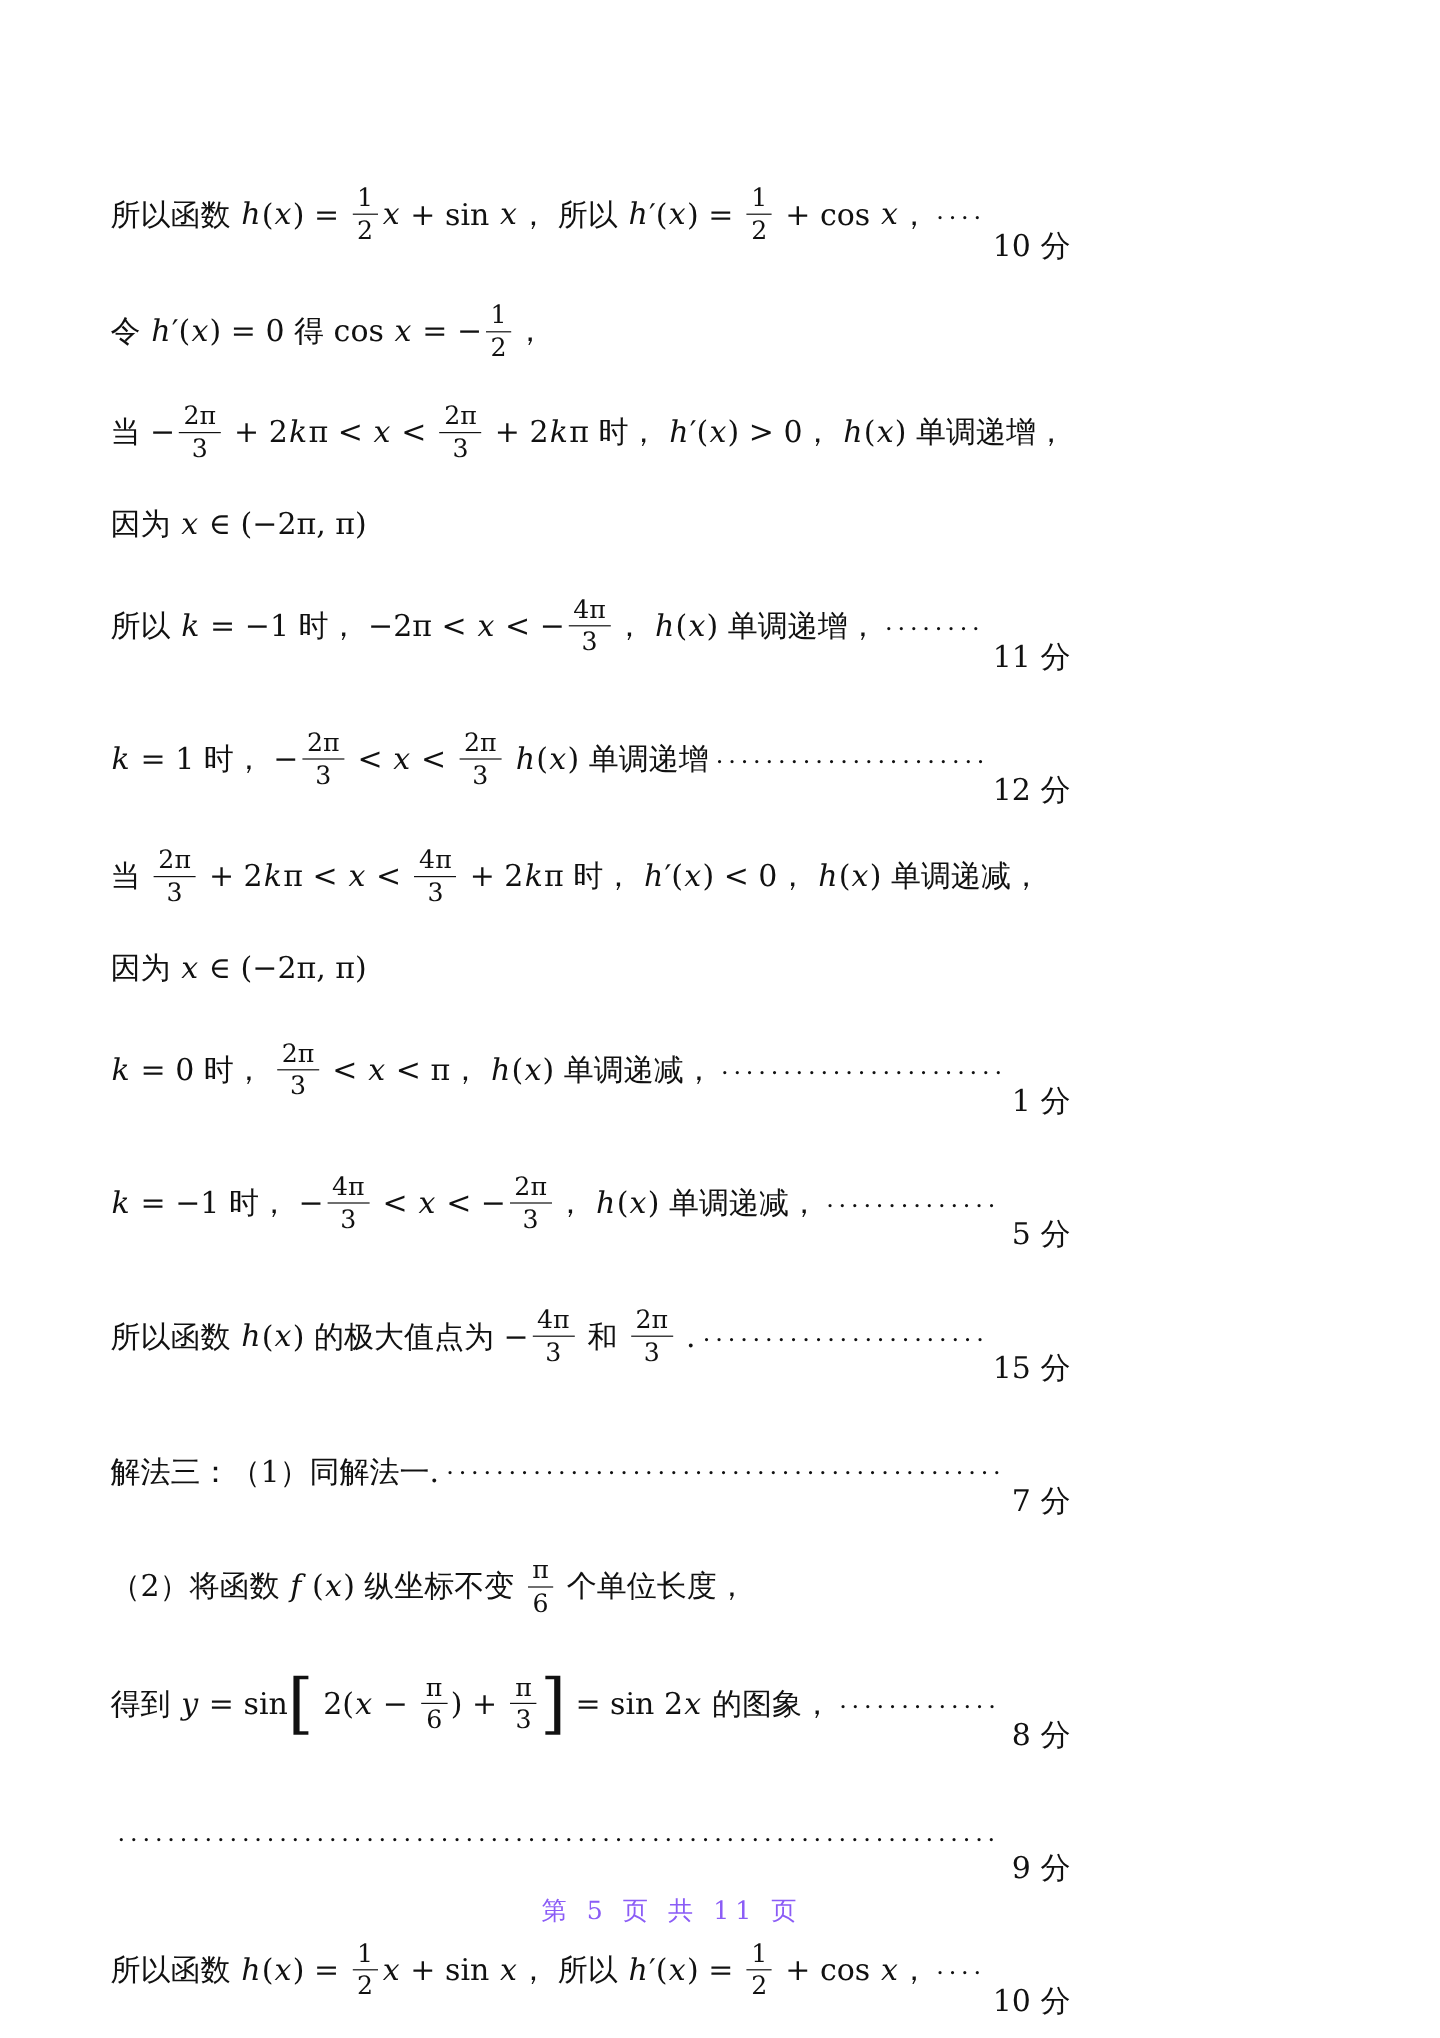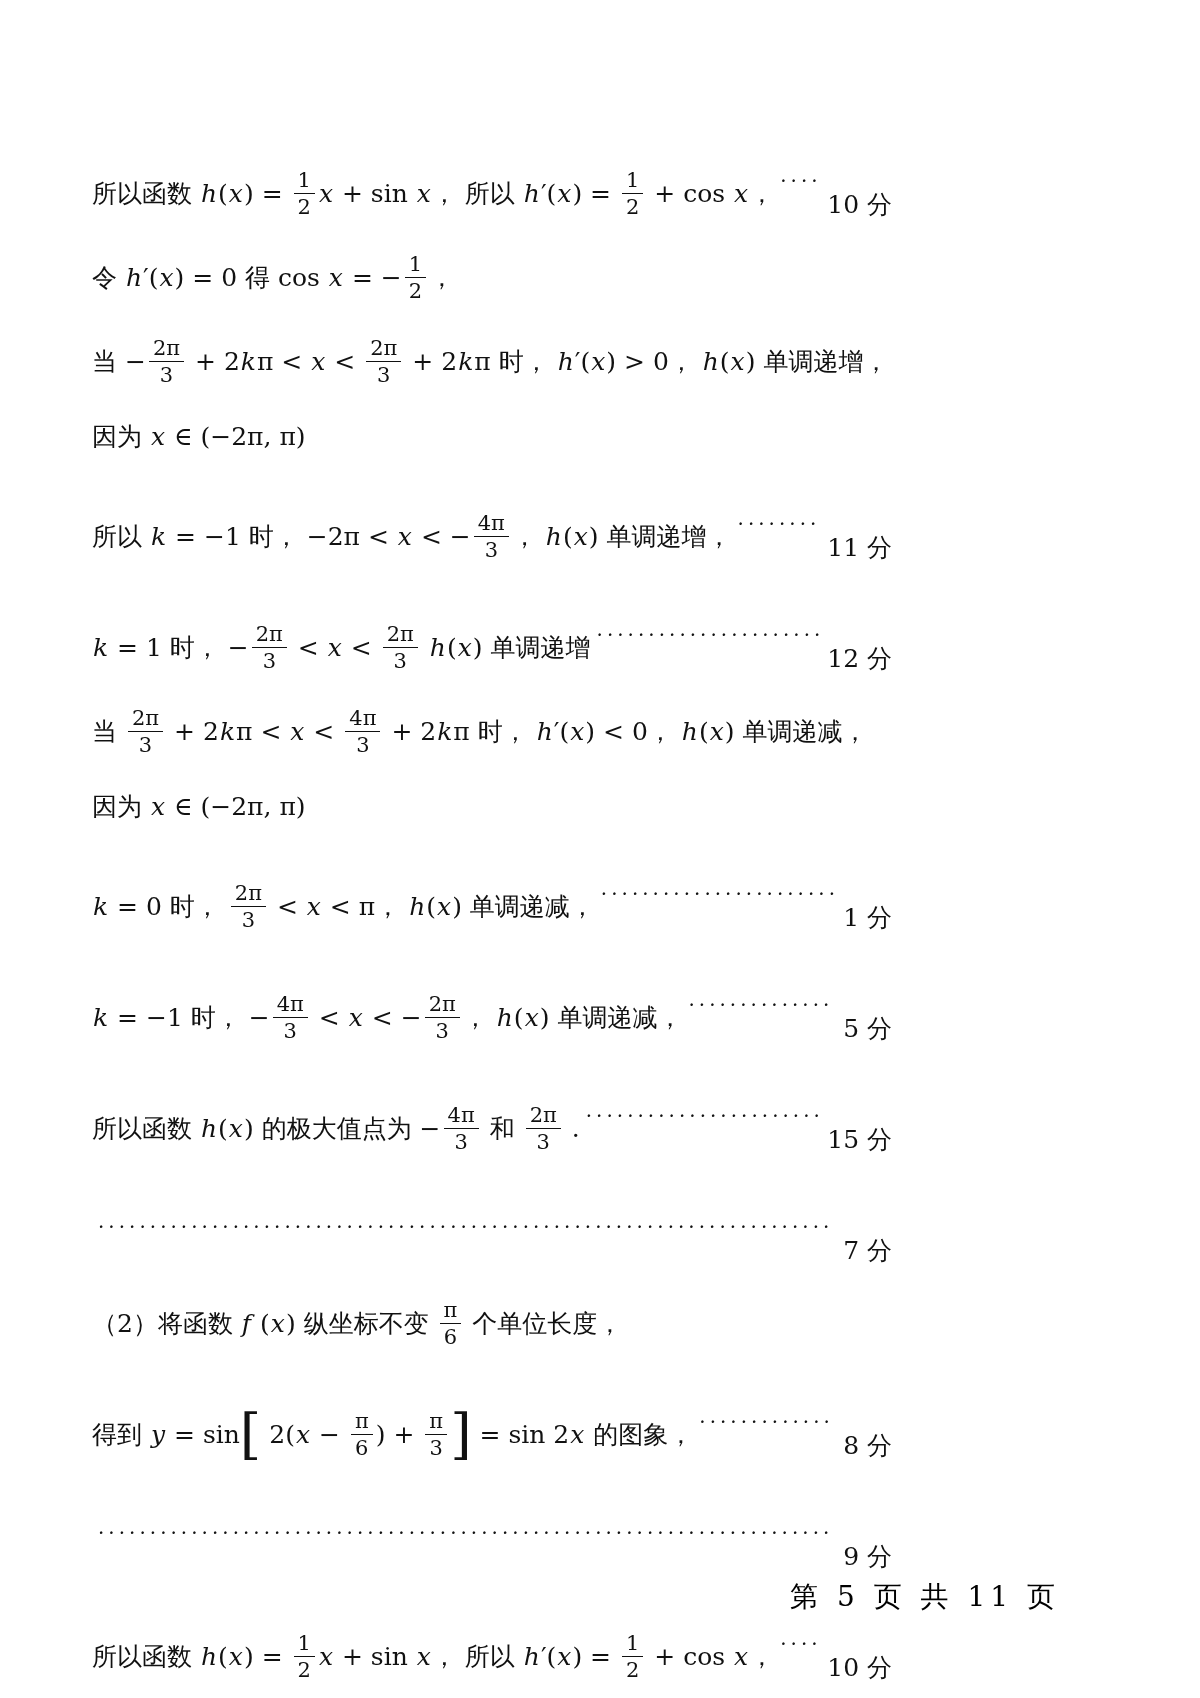--- a/index.html
+++ b/index.html
@@ -16,21 +16,21 @@
     overflow: hidden;
   }
   .content-area {
     position: absolute;
     left: 92px;
     top: 140px;
     width: 800px;
   }
   .line {
     display: flex;
-    align-items: flex-end;
+    align-items: center;
     font-size: 25px;
     margin-bottom: 30px;
     min-height: 34px;
     white-space: nowrap;
   }
   .line.tall { min-height: 54px; }
   .content { white-space: nowrap; }
   .seg-t { font-style: normal; }
   .seg-i { font-style: italic; padding: 0 1px; }
   .frac {
@@ -68,24 +68,24 @@
     letter-spacing: 4px;
     color: #111;
     align-self: center;
   }
   .score { white-space: nowrap; flex: 0 0 auto; margin-top: 48px; }
   .footer {
     position: absolute;
     top: 1578px;
     left: 60px;
     width: 1000px;
-    text-align: right;
-    font-size: 28px;
+    text-align: center;
+    font-size: 21px;
     letter-spacing: 5px;
-    color: #000000;
+    color: #8b5cf6;
   }
 </style>
 </head>
 <body>
 
 <div class="content-area">
     <div class="line tall">
       <span class="content"><span class="seg-t">所以函数 </span><span class="seg-i">h</span><span class="seg-t">(</span><span class="seg-i">x</span><span class="seg-t">) = </span><span class="frac"><span class="num">1</span><span class="den">2</span></span><span class="seg-i">x</span><span class="seg-t"> + sin </span><span class="seg-i">x</span><span class="seg-t">，  所以 </span><span class="seg-i">h</span><span class="seg-t">′(</span><span class="seg-i">x</span><span class="seg-t">) = </span><span class="frac"><span class="num">1</span><span class="den">2</span></span><span class="seg-t"> + cos </span><span class="seg-i">x</span><span class="seg-t">，</span></span>
       <span class="dots">········································································································································································································</span>
       <span class="score">10 分</span>
@@ -124,20 +124,21 @@
       <span class="content"><span class="seg-i">k</span><span class="seg-t"> = −1 时，  −</span><span class="frac"><span class="num">4π</span><span class="den">3</span></span><span class="seg-t"> &lt; </span><span class="seg-i">x</span><span class="seg-t"> &lt; −</span><span class="frac"><span class="num">2π</span><span class="den">3</span></span><span class="seg-t">，  </span><span class="seg-i">h</span><span class="seg-t">(</span><span class="seg-i">x</span><span class="seg-t">) 单调递减，</span></span>
       <span class="dots">········································································································································································································</span>
       <span class="score">5 分</span>
     </div>
     <div class="line tall">
       <span class="content"><span class="seg-t">所以函数 </span><span class="seg-i">h</span><span class="seg-t">(</span><span class="seg-i">x</span><span class="seg-t">) 的极大值点为 −</span><span class="frac"><span class="num">4π</span><span class="den">3</span></span><span class="seg-t"> 和 </span><span class="frac"><span class="num">2π</span><span class="den">3</span></span><span class="seg-t"> .</span></span>
       <span class="dots">········································································································································································································</span>
       <span class="score">15 分</span>
     </div>
     <div class="line">
+      <span class="content"><span class="seg-t">解法三：（1）同解法一.</span></span>
       <span class="dots">········································································································································································································</span>
       <span class="score">7 分</span>
     </div>
     <div class="line tall">
       <span class="content"><span class="seg-t">（2）将函数 </span><span class="seg-i">f</span><span class="seg-t"> (</span><span class="seg-i">x</span><span class="seg-t">) 纵坐标不变 </span><span class="frac"><span class="num">π</span><span class="den">6</span></span><span class="seg-t"> 个单位长度，</span></span>
     </div>
     <div class="line tall">
       <span class="content"><span class="seg-t">得到 </span><span class="seg-i">y</span><span class="seg-t"> = sin</span><span class="bigbr">[</span><span class="seg-t"> 2(</span><span class="seg-i">x</span><span class="seg-t"> − </span><span class="frac"><span class="num">π</span><span class="den">6</span></span><span class="seg-t">) + </span><span class="frac"><span class="num">π</span><span class="den">3</span></span><span class="bigbr">]</span><span class="seg-t"> = sin 2</span><span class="seg-i">x</span><span class="seg-t"> 的图象，</span></span>
       <span class="dots">········································································································································································································</span>
       <span class="score">8 分</span>

